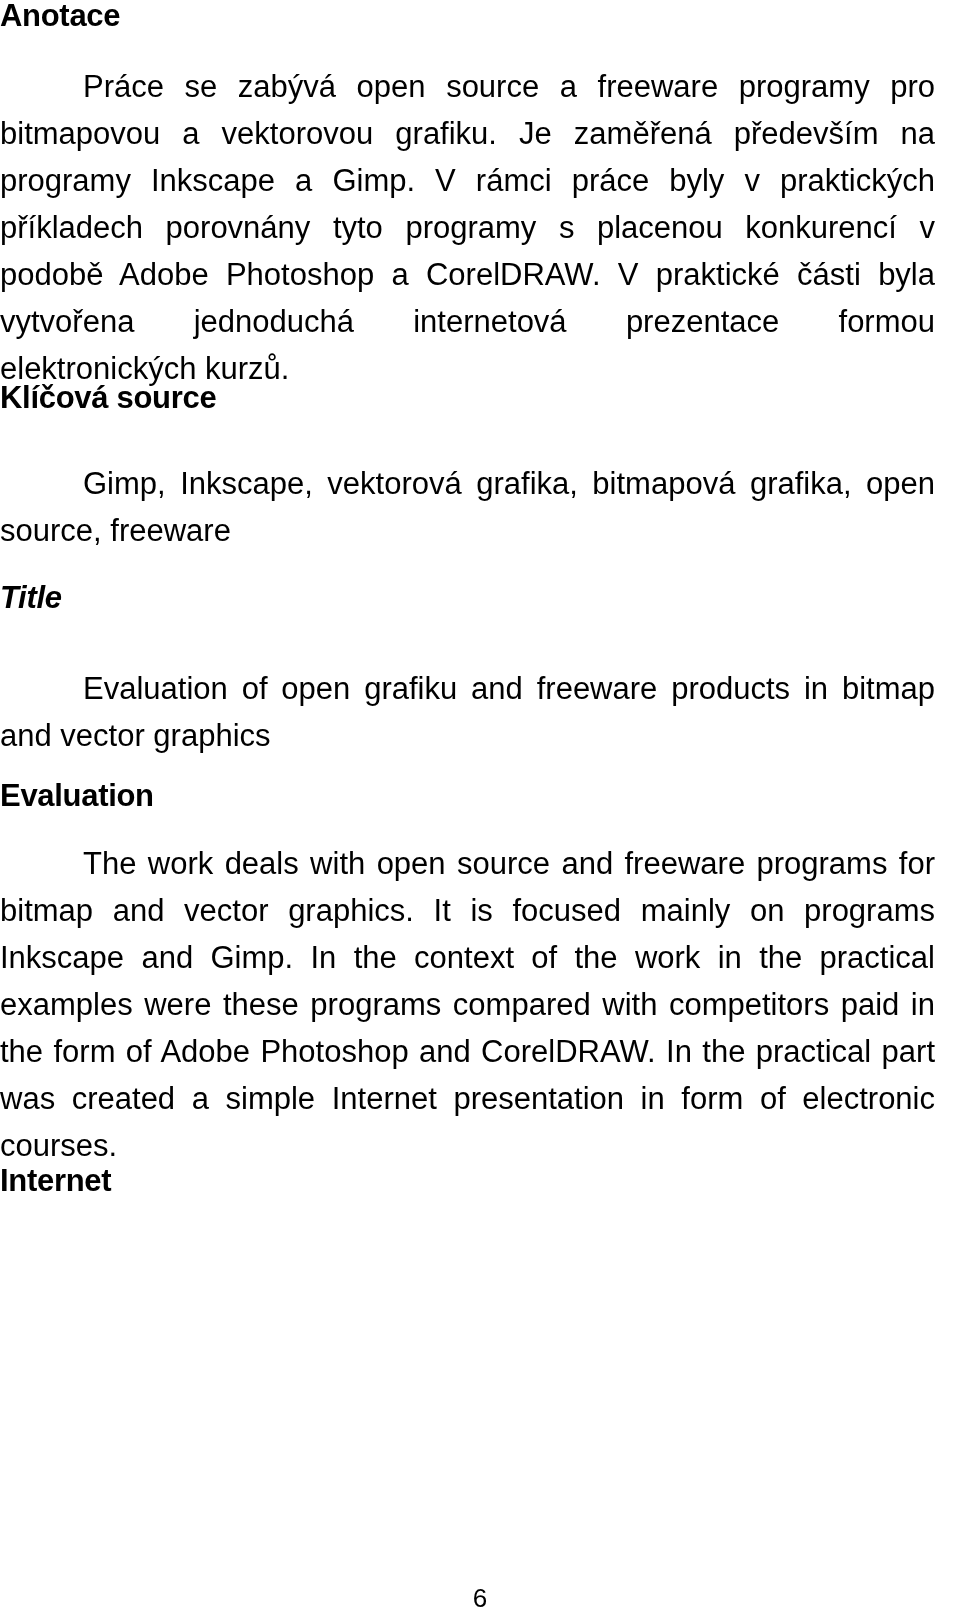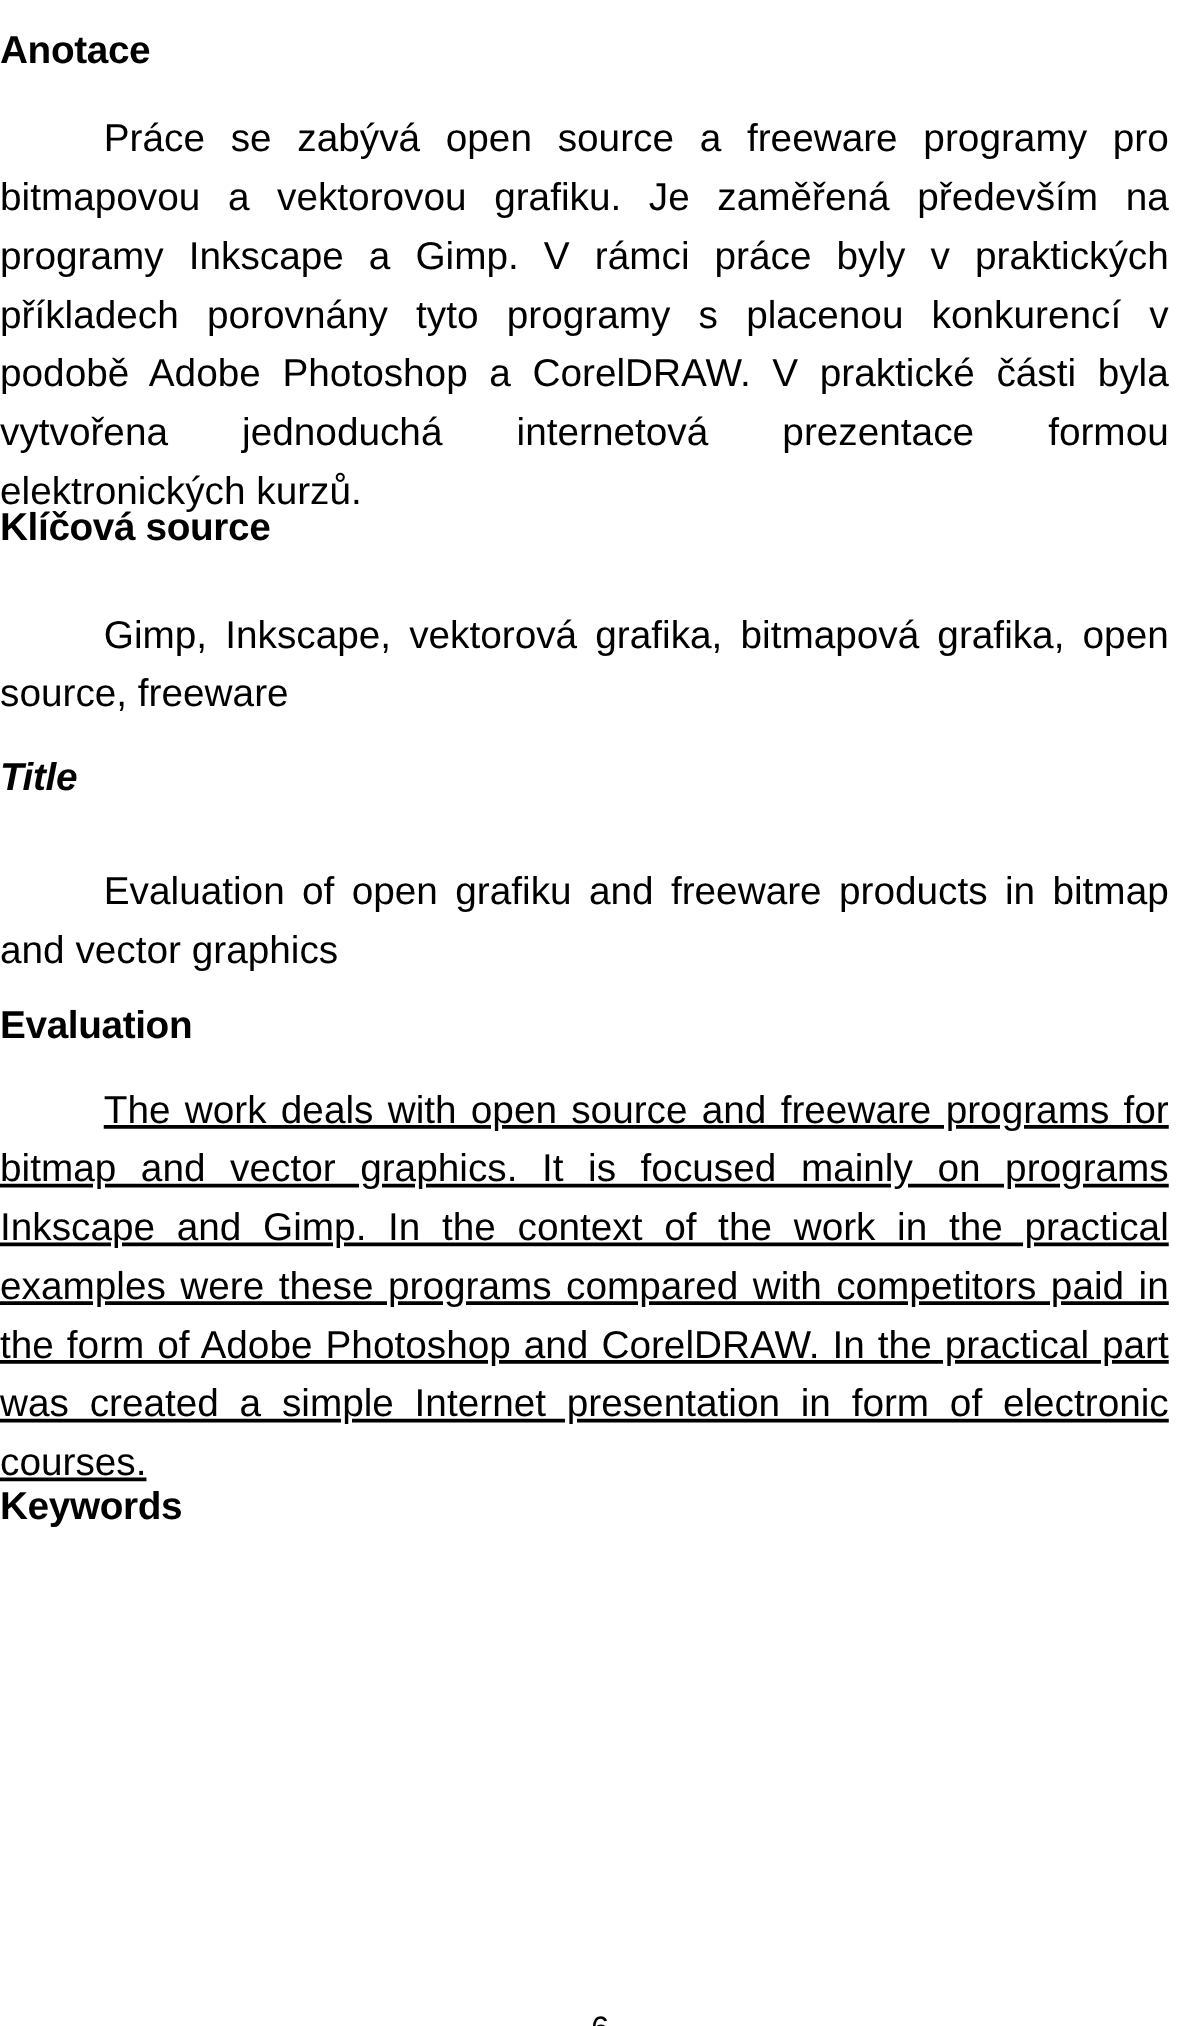--- a/index.html
+++ b/index.html
@@ -14,21 +14,20 @@
     font-family: "Liberation Sans", sans-serif;
     color: #000000;
     overflow: hidden;
   }
   .page {
     position: relative;
     width: 960px;
     height: 1535px;
     box-sizing: border-box;
     padding: 0 25px 0 0;
-    margin-top: 24px;
   }
   .heading {
     font-size: 31px;
     font-weight: bold;
     line-height: 36px;
     letter-spacing: -0.3px;
     margin: 0;
     padding: 0;
     color: #000000;
   }
@@ -43,21 +42,21 @@
     word-spacing: 0px;
   }
   
   .blk-anotace-h      { position: absolute; left: 0;  top: -2px;   }
   .blk-anotace-p      { position: absolute; left: 0;  top: 63px;  right: 25px; }
   .blk-klicova-h      { position: absolute; left: 0;  top: 380px;  }
   .blk-klicova-p      { position: absolute; left: 0;  top: 460px; right: 25px; }
   .blk-title-h        { position: absolute; left: 0;  top: 580px; font-style: italic;  }
   .blk-title-p        { position: absolute; left: 0;  top: 665px; right: 25px; }
   .blk-annotation-h   { position: absolute; left: 0;  top: 778px;  }
-  .blk-annotation-p   { position: absolute; left: 0;  top: 840px; right: 25px; text-decoration: underline; }
+  .blk-annotation-p   { position: absolute; left: 0;  top: 840px; right: 25px; }
   .blk-keywords-h     { position: absolute; left: 0;  top: 1163px; }
   .blk-keywords-p     { position: absolute; left: 0;  top: 1265px; right: 25px; }
 
   .page-number {
     position: absolute;
     left: 0;
     right: 0;
     top: 1583px;
     text-align: center;
     font-size: 26px;
@@ -79,18 +78,18 @@
   <p class="body-par blk-klicova-p">Gimp, Inkscape, vektorová grafika, bitmapová grafika, open source, freeware</p>
 
   <h1 class="heading blk-title-h">Title</h1>
 
   <p class="body-par blk-title-p">Evaluation of open grafiku and freeware products in bitmap and vector graphics</p>
 
   <h1 class="heading blk-annotation-h">Evaluation</h1>
 
   <p class="body-par blk-annotation-p">The work deals with open source and freeware programs for bitmap and vector graphics. It is focused mainly on programs Inkscape and Gimp. In the context of the work in the practical examples were these programs compared with competitors paid in the form of Adobe Photoshop and CorelDRAW. In the practical part was created a simple Internet presentation in form of electronic courses.</p>
 
-  <h1 class="heading blk-keywords-h">Keywords</h1>
+  <h1 class="heading blk-keywords-h">Internet</h1>
 
 
   <div class="page-number">6</div>
 
 </div>
 
 </body></html>

